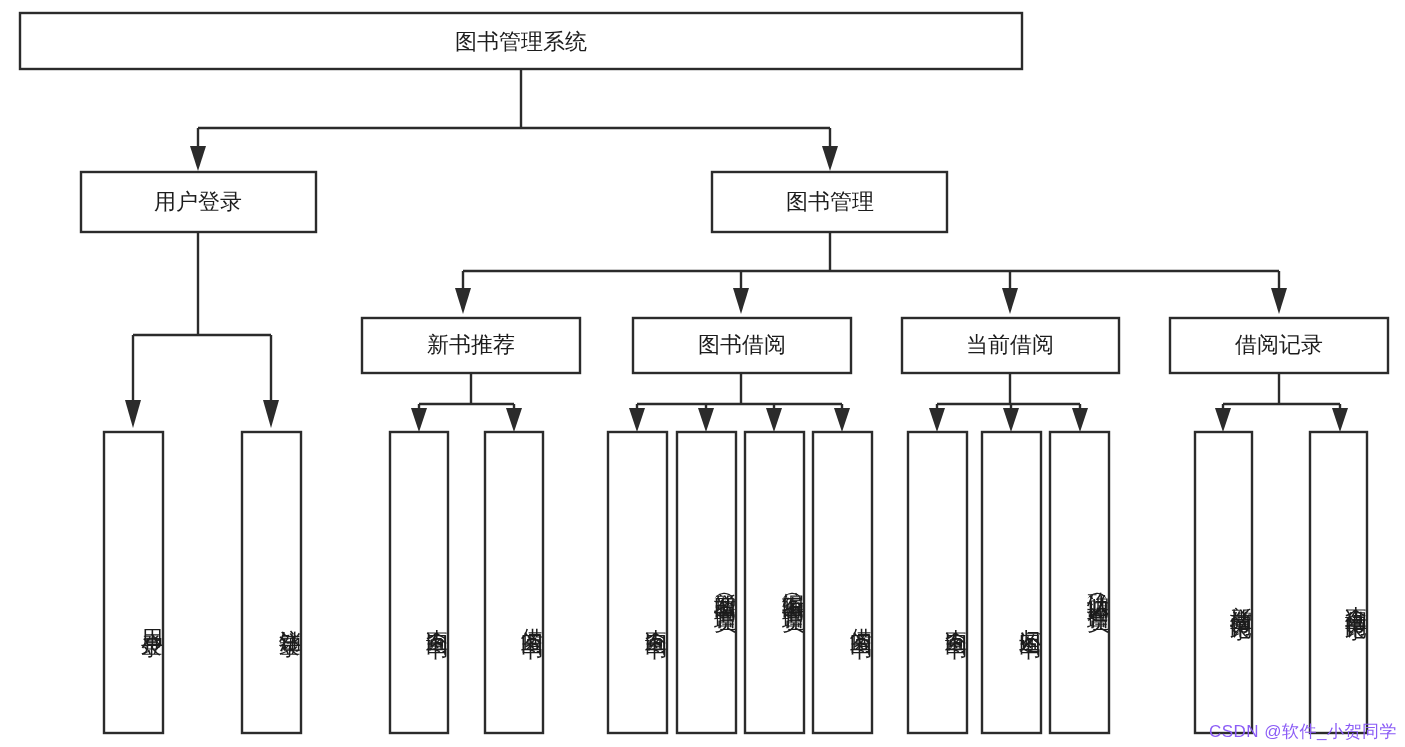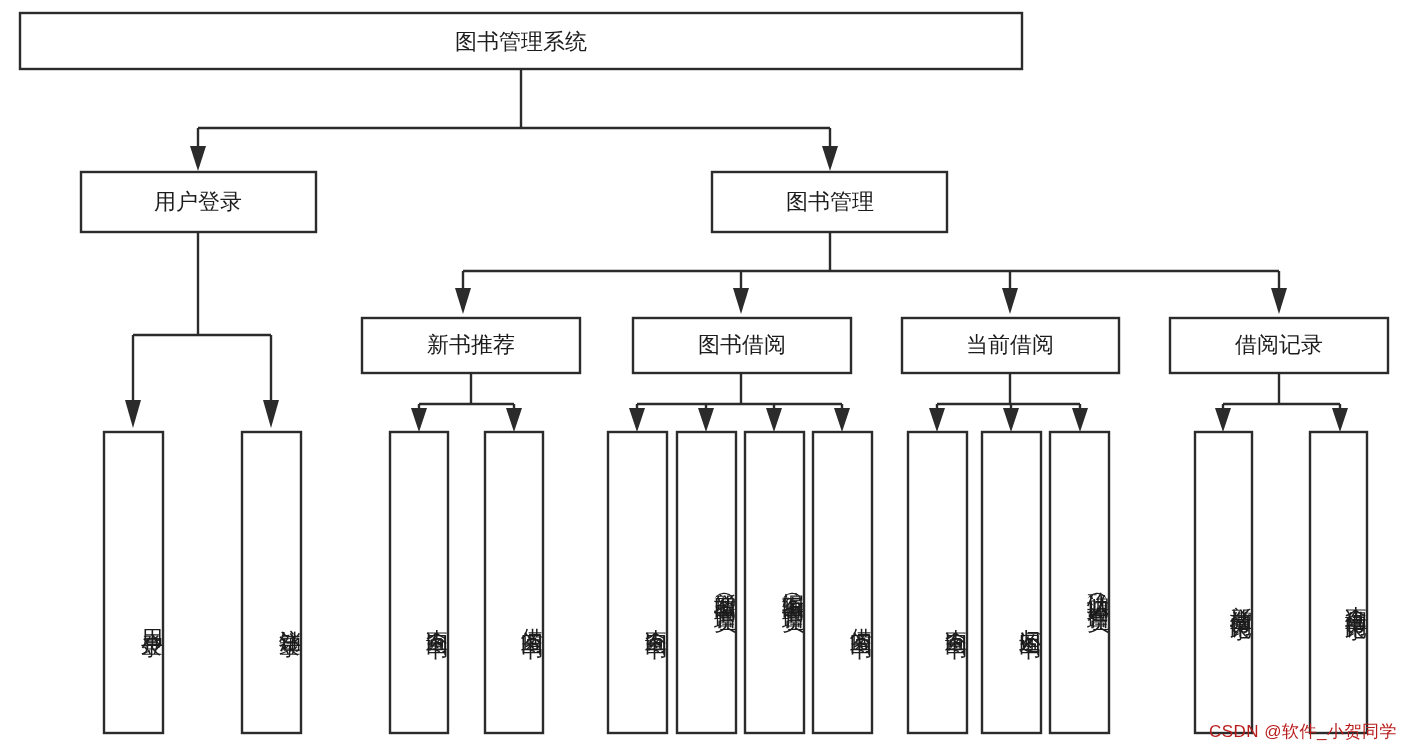--- a/index.html
+++ b/index.html
@@ -63,21 +63,21 @@
     justify-content: center;
     pointer-events: none;
     user-select: none;
   }
   .watermark {
     position: absolute;
     right: 8px;
     bottom: 4px;
     font-family: "Liberation Sans", "DejaVu Sans", sans-serif;
     font-size: 17px;
-    color: #b91c1c;
+    color: #8b5cf6;
     letter-spacing: 0.5px;
     white-space: nowrap;
   }
 </style>
 </head>
 <body>
 
 <div id="diagram-root">
 
   <svg class="tree-canvas" viewBox="0 0 1405 747">

